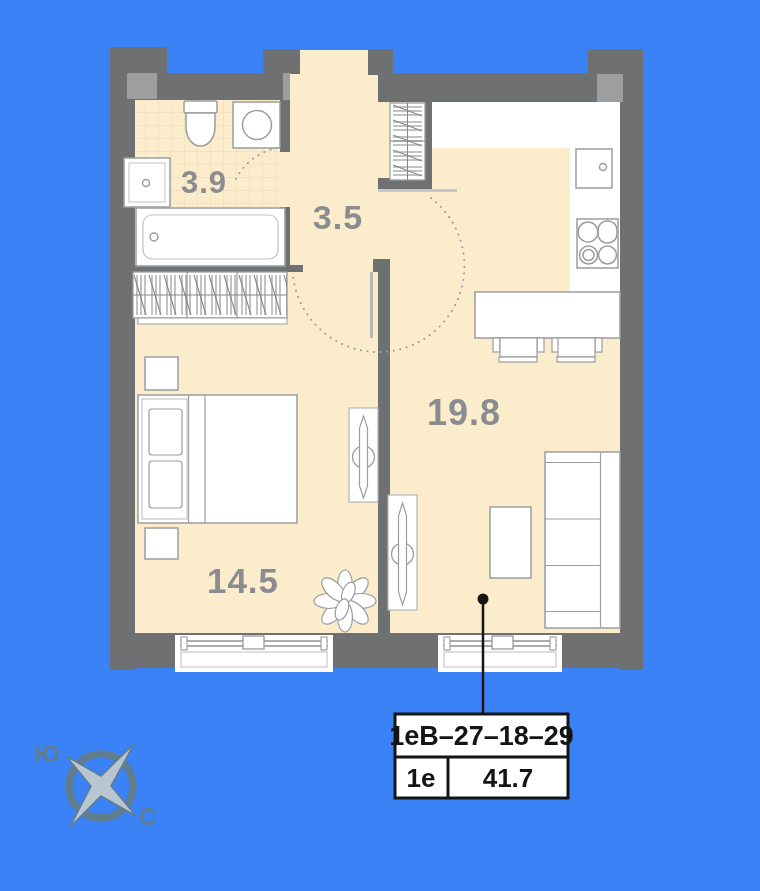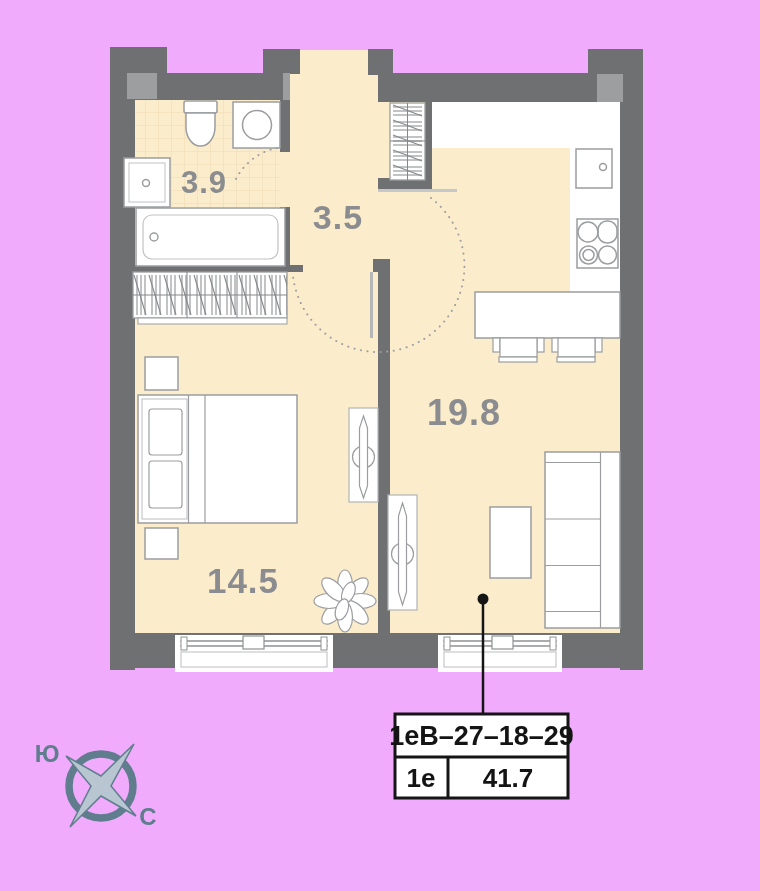--- a/index.html
+++ b/index.html
@@ -1,16 +1,16 @@
 <!DOCTYPE html>
 <html><head>
 <meta charset="utf-8">
 <style>
   html,body{margin:0;padding:0;background:#ffffff;}
-  .page{position:relative;width:760px;height:891px;background:#f0abfc;overflow:hidden;
+  .page{position:relative;width:760px;height:891px;background:#3b82f6;overflow:hidden;
         font-family:"Liberation Sans",sans-serif;}
   svg{display:block;}
   .room-label{font-family:"Liberation Sans",sans-serif;font-weight:700;fill:#8a8c8f;letter-spacing:1px;}
   .card-text{font-family:"Liberation Sans",sans-serif;font-weight:700;fill:#141414;}
   .compass-letter{font-family:"Liberation Sans",sans-serif;font-weight:700;fill:#5f7d8d;}
 </style>
 </head>
 <body>
 
 <div class="page">

